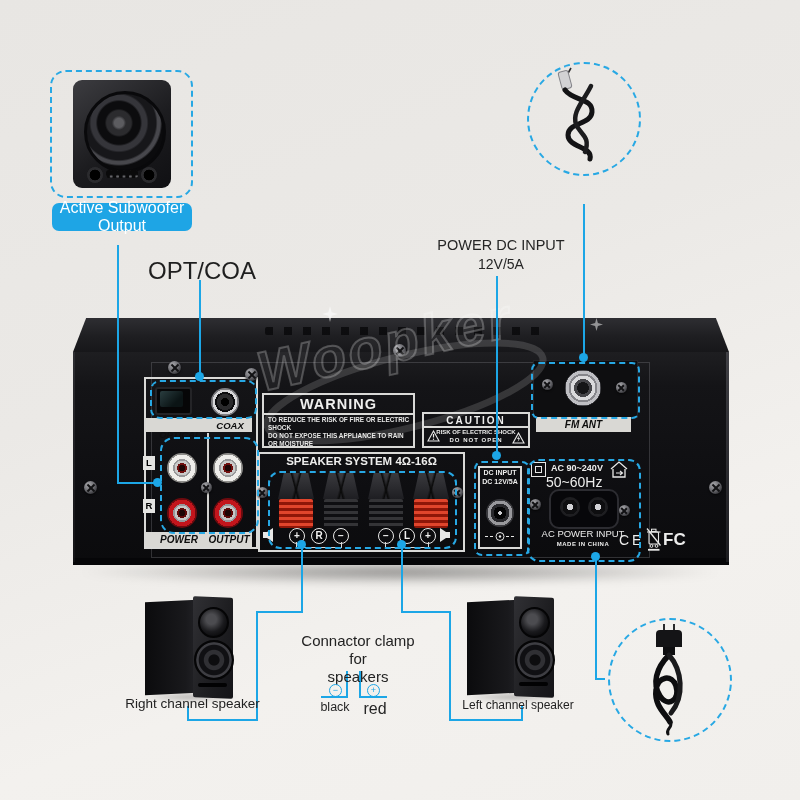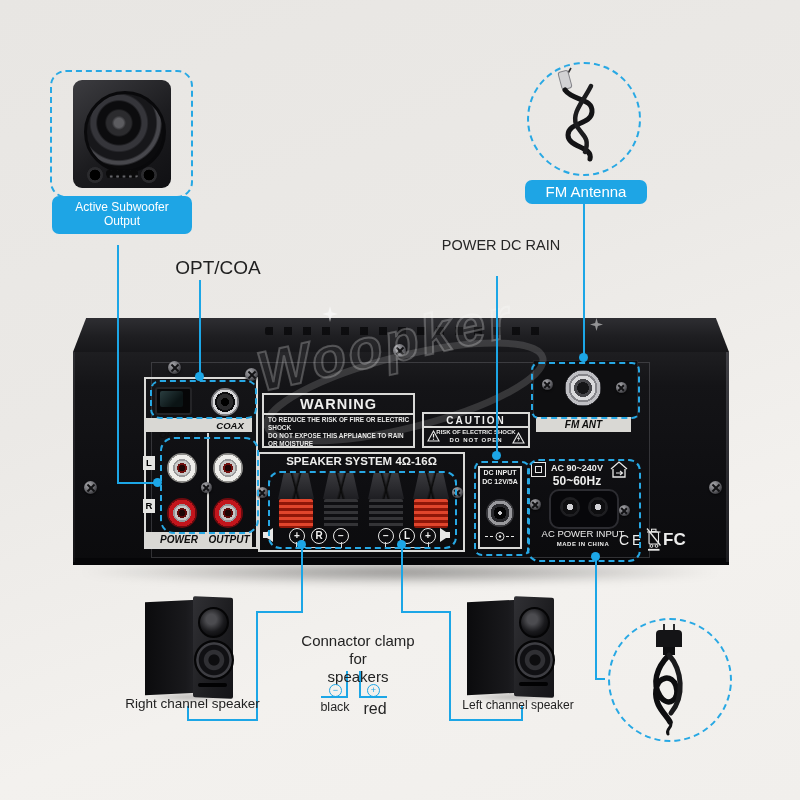--- a/index.html
+++ b/index.html
@@ -120,46 +120,44 @@
 
 <div class="stage">
 
   <div class="dash" style="left:50px;top:70px;width:139px;height:124px;border-radius:16px"></div>
   <div class="sub">
     <div class="driver"></div>
     <div class="port" style="left:14px;top:87px"></div>
     <div class="port" style="left:68px;top:87px"></div>
     <div class="knobs"></div>
   </div>
-  <div class="clabel" style="left:52px;top:196px;width:140px;height:38px;font-size:12px">
+  <div class="clabel" style="left:52px;top:203px;width:140px;height:28px;font-size:16px">
     <span>Active Subwoofer</span>
     <span>Output</span>
   </div>
   <div class="cline" style="left:117px;top:245px;width:2px;height:239px"></div>
   <div class="cline" style="left:117px;top:482px;width:41px;height:2px"></div>
   <div class="cdot" style="left:153px;top:478px"></div>
 
   <div class="dash" style="left:527px;top:62px;width:110px;height:110px;border-radius:50%"></div>
   <svg class="abs z9" style="left:527px;top:62px" width="110" height="110" viewBox="0 0 110 110">
     <path d="M44 6 L40 13" stroke="#2a2a2c" stroke-width="1.6" fill="none"></path>
     <rect x="33" y="9" width="10" height="18" rx="2.5" fill="#d2d2d4" stroke="#85858a" transform="rotate(-15 38 18)"></rect>
     <path d="M38 28 C46 39 66 36 65 50 C64 63 41 60 41 73 C41 86 66 84 63 97" fill="none" stroke="#131315" stroke-width="5" stroke-linecap="round"></path>
     <path d="M64 24 C56 40 45 50 49 62 C53 73 64 74 58 90" fill="none" stroke="#1c1c1e" stroke-width="4.5" stroke-linecap="round"></path>
   </svg>
-  <div class="clabel" style="left:525px;top:180px;width:122px;height:24px;font-size:15px">
-    <span>FM Antenna</span>
-  </div>
   <div class="cline" style="left:583px;top:204px;width:2px;height:154px"></div>
   <div class="cdot" style="left:579px;top:353px"></div>
 
-  <div class="anno" style="left:172px;top:257px;width:92px;font-size:19px;color:#1f1f1f">OPT/COA</div>
+  <div class="anno" style="left:148px;top:257px;width:92px;font-size:24px;color:#1f1f1f">OPT/COA</div>
   <div class="cline" style="left:199px;top:280px;width:2px;height:96px"></div>
   <div class="cdot" style="left:195px;top:372px"></div>
 
-  <div class="anno" style="left:408px;top:237px;width:186px;font-size:14.5px">POWER DC RAIN</div>
+  <div class="anno" style="left:408px;top:237px;width:186px;font-size:14.5px">POWER DC INPUT</div>
+  <div class="anno" style="left:408px;top:256px;width:186px;font-size:14px">12V/5A</div>
   <div class="cline" style="left:496px;top:276px;width:2px;height:178px"></div>
   <div class="cdot" style="left:492px;top:451px"></div>
 
   <div class="amp-shadow"></div>
   <div class="amp-top"></div>
   <div class="vents"></div>
   <div class="amp-front"></div>
   <div class="amp-base"></div>
   <div class="edgeL"></div>
   <div class="edgeR"></div>
@@ -274,21 +272,21 @@
     <circle cx="17" cy="5.5" r="1.2" fill="#e8e8e7"></circle>
     <line x1="23" y1="5.5" x2="32" y2="5.5" stroke="#e8e8e7" stroke-width="1" stroke-dasharray="3 2"></line>
   </svg>
   <div class="dash" style="left:474px;top:461px;width:52px;height:91px;border-radius:8px"></div>
 
   <div class="dash" style="left:527px;top:459px;width:110px;height:99px;border-radius:12px"></div>
   <div class="square-sym">
       <div class="in"></div>
     </div>
   <div class="abs wht" style="left:546px;top:463px;width:62px;font-size:9px;font-weight:bold;text-align:center;z-index:3">AC 90~240V</div>
-  <div class="abs wht" style="left:546px;top:474px;width:62px;font-size:12px;font-weight:bold;text-align:center;z-index:3">50~60Hz</div>
+  <div class="abs wht" style="left:546px;top:474px;width:62px;font-size:14px;font-weight:normal;text-align:left;z-index:3">50~60Hz</div>
   <svg class="abs" style="left:608px;top:460px;z-index:3" width="22" height="20" viewBox="0 0 22 20">
     <path d="M3 9 L11 2 L19 9" fill="none" stroke="#e8e8e7" stroke-width="1.3"></path>
     <path d="M5 9 V17 H17 V9" fill="none" stroke="#e8e8e7" stroke-width="1.3"></path>
     <path d="M8 13 h6 M12 11 l2.5 2 L12 15" fill="none" stroke="#e8e8e7" stroke-width="1.1"></path>
   </svg>
   <div class="inlet">
     <div class="pin" style="left:9px;top:6px"></div>
     <div class="pin" style="left:37px;top:6px"></div>
   </div>
   <div class="screw sm" style="left:530px;top:499px"></div>

